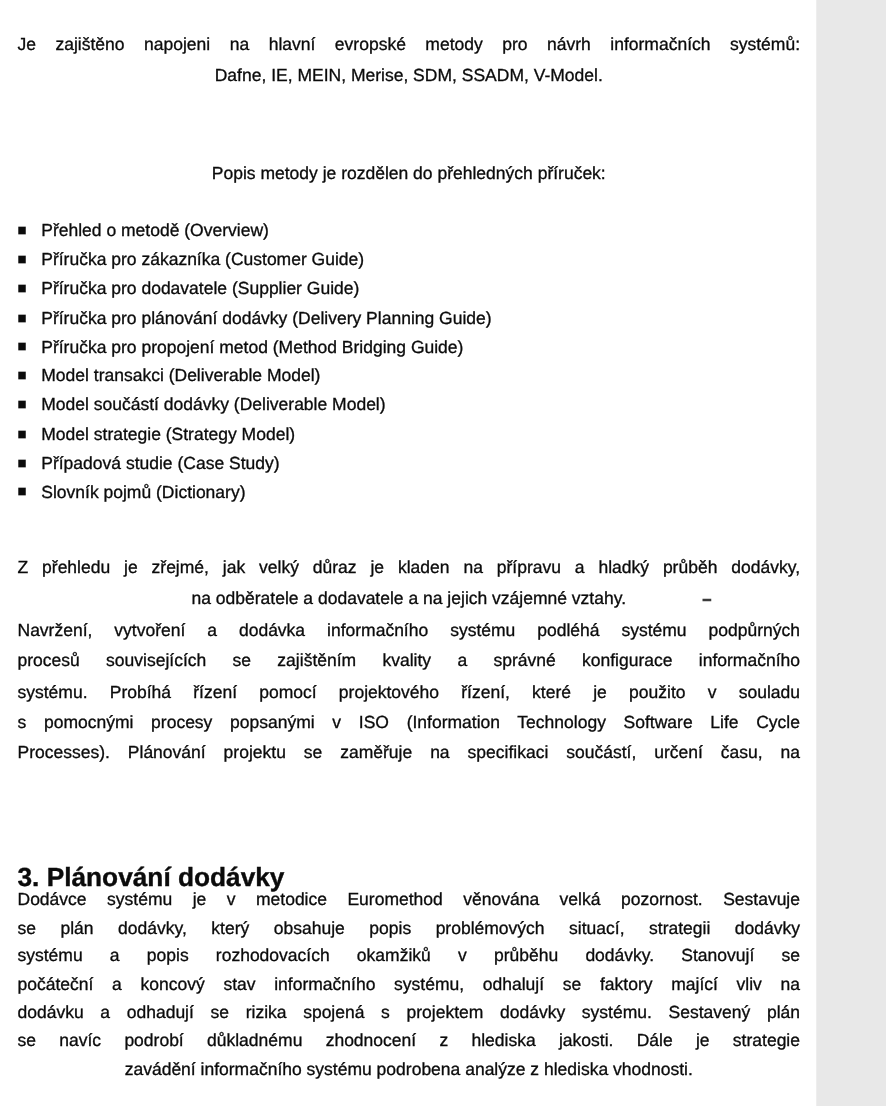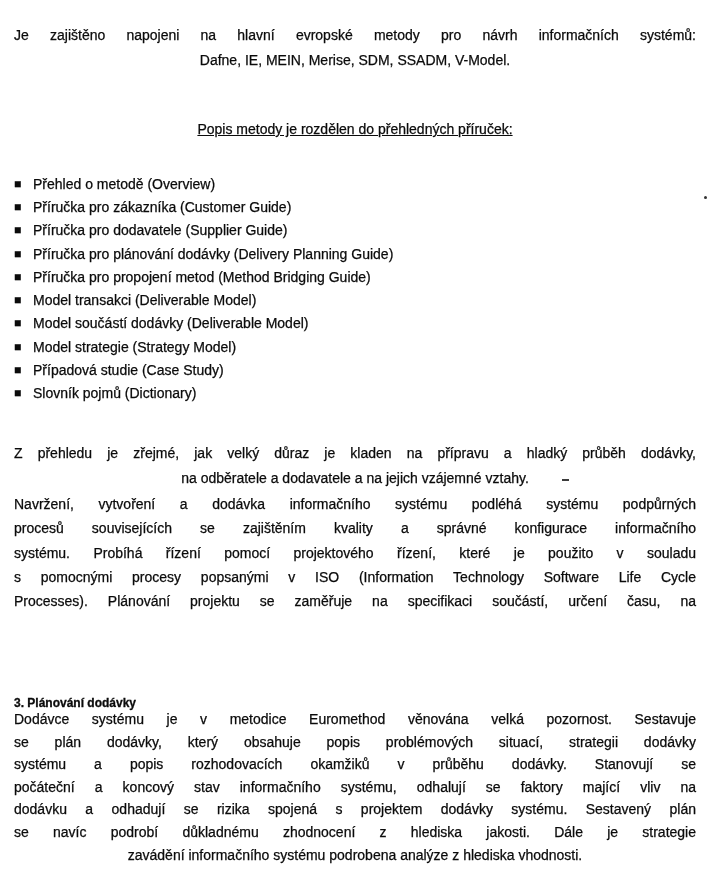--- a/index.html
+++ b/index.html
@@ -2,21 +2,21 @@
 <html><head>
 <meta charset="utf-8">
 <style>
   html, body {
     margin: 0;
     padding: 0;
     background: #e8e8e8;
   }
   .page {
     position: relative;
-    width: 709px;
+    width: 653px;
     height: 885px;
     background: #ffffff;
     overflow: hidden;
     font-family: "Liberation Sans", "DejaVu Sans", sans-serif;
     color: #0b0b0b;
     font-size: 14px;
     -webkit-text-stroke: 0.25px #0b0b0b;
   }
   .block {
     position: absolute;
@@ -28,21 +28,21 @@
     line-height: 25px;
     text-align: center;
     white-space: nowrap;
   }
   .j {
     white-space: normal;
     text-align: justify;
     text-align-last: justify;
   }
   #p1 { top: 23px; }
-  #p2 { top: 117px; text-decoration: underline; }
+  #p2 { top: 126px; }
   #guide-list { top: 172px; }
   .list-item {
     display: flex;
     align-items: center;
     height: 23.3px;
   }
   .bullet {
     display: inline-block;
     width: 12px;
     font-size: 12px;
@@ -50,21 +50,21 @@
     margin-right: 7px;
     flex: 0 0 auto;
   }
   .list-item .label { white-space: nowrap; }
   #p3 { top: 441px; }
   #p3 .ln { line-height: 25px; }
   #p4 { top: 492px; }
   #p4 .ln { line-height: 24.3px; }
   #section-heading {
     top: 692px;
-    font-size: 12px;
+    font-size: 21px;
     font-weight: 700;
     -webkit-text-stroke: 0.3px #0b0b0b;
     line-height: 22px;
   }
   #p5 { top: 708px; }
   #p5 .ln { line-height: 22.6px; }
   .artifact-dash {
     position: absolute;
     left: 562px;
     top: 479px;

